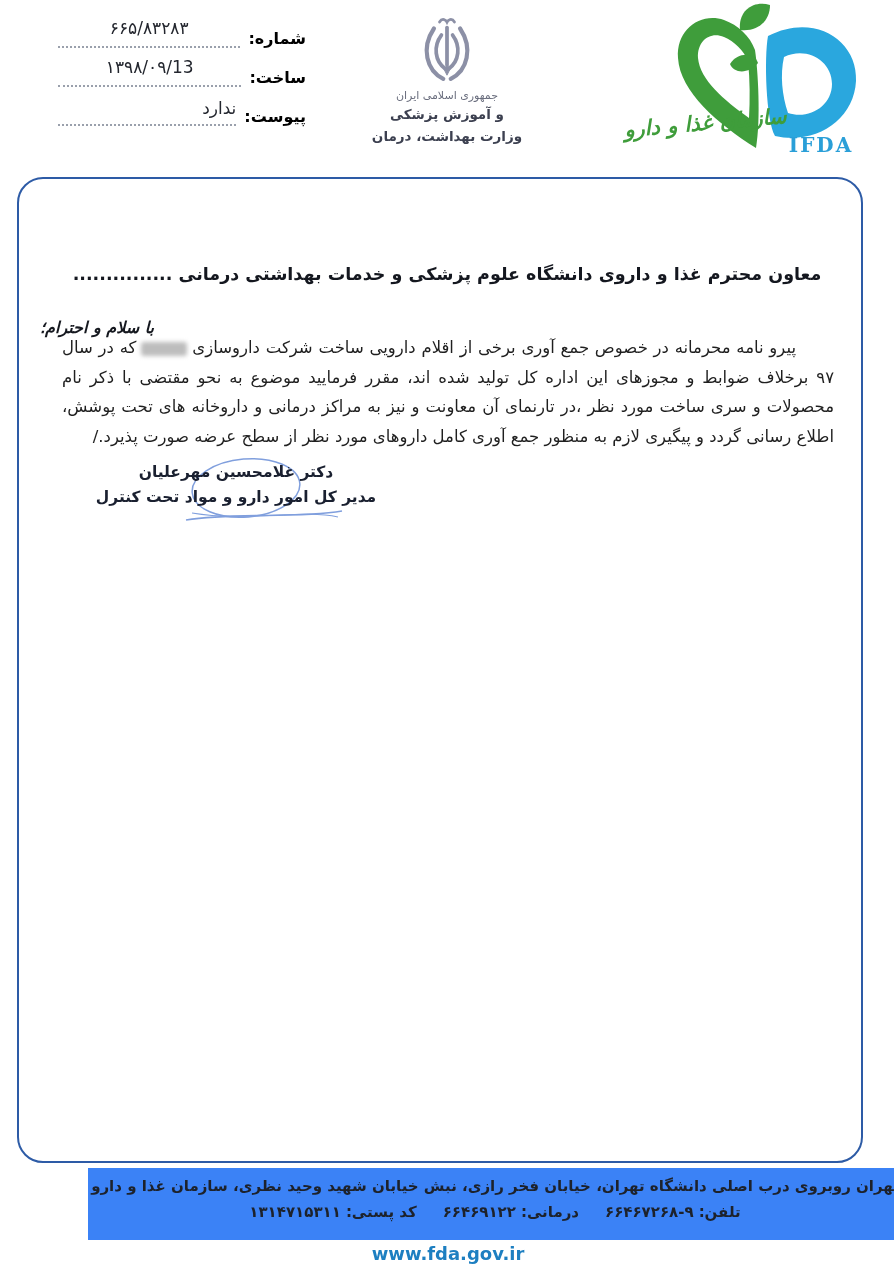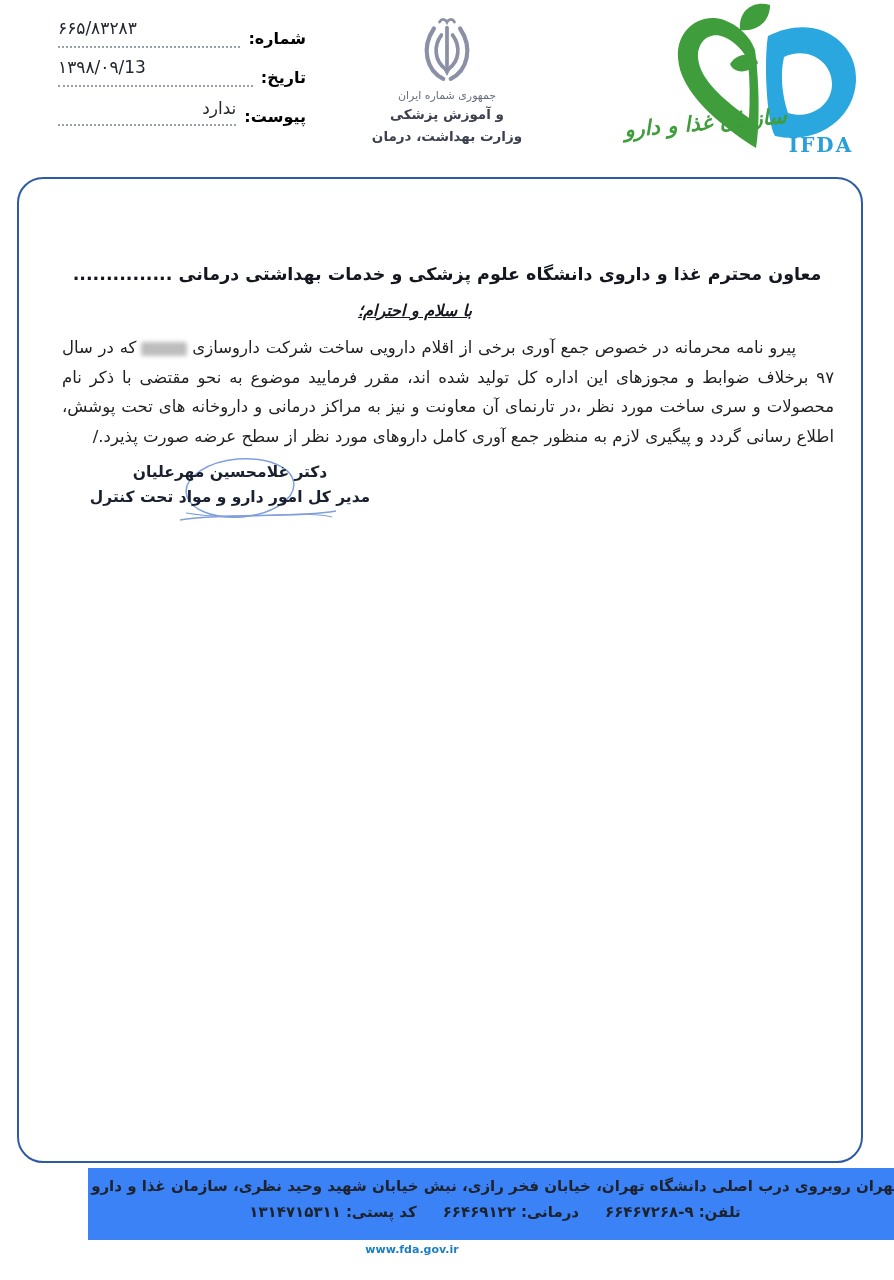--- a/index.html
+++ b/index.html
@@ -3,97 +3,97 @@
 <meta charset="utf-8">
 <style>
   html,body{margin:0;padding:0;background:#ffffff;}
   .page{position:relative;width:894px;height:1280px;background:#ffffff;overflow:hidden;
         font-family:"DejaVu Sans",sans-serif;color:#1f1f1f;}
 
   
   .ref-block{position:absolute;left:58px;top:22px;width:248px;direction:rtl;}
   .ref-row{display:flex;align-items:flex-end;gap:8px;margin-bottom:13px;}
   .ref-label{font-weight:bold;font-size:16px;color:#000000;white-space:nowrap;}
-  .ref-line{flex:1;border-bottom:2px dotted #9aa0ac;text-align:left;min-width:130px;height:24px;}
+  .ref-line{flex:1;border-bottom:2px dotted #9aa0ac;text-align:center;min-width:130px;height:24px;}
   .ref-line .val{position:relative;top:-4px;font-size:17px;color:#23262e;white-space:nowrap;}
   .ref-line.attach{text-align:right;}
   .ref-line.attach .val{top:-2px;}
 
   
   .emblem-block{position:absolute;left:330px;top:14px;width:234px;text-align:center;direction:rtl;}
   .emblem-svg{display:block;margin:0 auto;}
   .country{font-size:11px;color:#6a6e7e;margin-top:3px;}
   .ministry{font-size:13.5px;font-weight:bold;color:#3c4050;line-height:1.5;margin-top:2px;}
 
   
   .logo-block{position:absolute;left:618px;top:0;width:272px;height:164px;}
 
   
   .frame{position:absolute;left:17px;top:177px;width:846px;height:986px;
          border:2px solid #2d5ba6;border-radius:26px;box-sizing:border-box;}
 
   
   .recipient{position:absolute;left:40px;top:240px;width:814px;text-align:center;direction:rtl;
              font-weight:bold;font-size:17.5px;color:#14171f;margin-top:24px;}
-  .salutation{position:absolute;left:40px;top:301px;width:750px;direction:rtl;text-align:center;
-              font-weight:bold;font-style:italic;font-size:16px;color:#15181f;text-decoration:underline;}
+  .salutation{position:absolute;left:40px;top:318px;width:750px;direction:rtl;text-align:left;
+              font-weight:bold;font-style:italic;font-size:16px;color:#15181f;}
   .body-par{position:absolute;left:62px;top:333px;width:772px;direction:rtl;text-align:justify;
             font-size:16.5px;line-height:29.5px;color:#1f1f1f;text-indent:38px;}
   .redacted{display:inline-block;width:46px;height:14px;background:#bdbdbd;border-radius:3px;
             filter:blur(2px);vertical-align:middle;margin:0 5px;}
 
   
-  .sig-block{position:absolute;left:80px;top:452px;width:300px;height:100px;text-align:center;direction:rtl;}
+  .sig-block{position:absolute;left:86px;top:452px;width:300px;height:100px;text-align:center;direction:rtl;}
   .sig-text{position:relative;z-index:2;padding-top:8px;font-weight:bold;font-size:15.5px;
             line-height:25px;color:#1a2030;}
   .sig-ink{position:absolute;left:0;top:0;z-index:1;pointer-events:none;}
 
   
   .footer-band{position:absolute;left:40px;top:1168px;width:814px;height:72px;background:#3b82f6;
                direction:rtl;text-align:center;margin-left:48px;}
   .footer-address{margin-top:9px;font-weight:bold;font-size:15px;color:#1d222b;}
   .footer-contacts{margin-top:8px;display:flex;justify-content:center;gap:26px;direction:rtl;
                    font-weight:bold;font-size:15px;color:#1d222b;}
   .contact-item{display:flex;gap:5px;white-space:nowrap;}
   .website{position:absolute;left:0;top:1243px;width:824px;text-align:center;font-weight:bold;
-           font-size:11px;color:#1d7fc1;text-decoration:none;display:block;}
+           font-size:18px;color:#1d7fc1;text-decoration:none;display:block;padding-left:36px;}
 </style>
 </head>
 <body>
 
 <div class="page">
 
   <div class="ref-block">
     <div class="ref-row">
       <span class="ref-label">شماره:</span>
       <span class="ref-line"><span class="val">۶۶۵/۸۳۲۸۳</span></span>
     </div>
     <div class="ref-row">
-      <span class="ref-label">تاریخ:</span>
+      <span class="ref-label">ساخت:</span>
       <span class="ref-line"><span class="val">۱۳۹۸/۰۹/13</span></span>
     </div>
     <div class="ref-row">
       <span class="ref-label">پیوست:</span>
       <span class="ref-line attach"><span class="val">ندارد</span></span>
     </div>
   </div>
 
   <div class="emblem-block">
     <svg class="emblem-svg" width="56" height="72" viewBox="0 0 60 76">
       <g stroke="#8c90a6" fill="none" stroke-linecap="round">
         <path d="M22,8 C25,3 29,6 30,8 C31,6 35,3 38,8" stroke-width="3"></path>
         <path d="M30,14 L30,54" stroke-width="4"></path>
         <path d="M30,54 L27,59 L30,65 L33,59 Z" fill="#8c90a6" stroke-width="1"></path>
         <path d="M24,22 C15,34 17,50 28,58" stroke-width="4"></path>
         <path d="M36,22 C45,34 43,50 32,58" stroke-width="4"></path>
         <path d="M16,15 C2,36 8,60 26,69" stroke-width="4.5"></path>
         <path d="M44,15 C58,36 52,60 34,69" stroke-width="4.5"></path>
       </g>
     </svg>
-    <div class="country">جمهوری شماره ایران</div>
+    <div class="country">جمهوری اسلامی ایران</div>
     <div class="ministry">و آموزش پزشکی</div>
     <div class="ministry">وزارت بهداشت، درمان</div>
   </div>
 
   <div class="logo-block">
     <svg width="272" height="164" viewBox="0 0 272 164">
 
       <path d="M138,148 C100,124 62,92 60,58 C58,30 82,12 106,20 C120,25 132,36 137,50 C140,70 143,120 138,148 Z" fill="#3f9d3b"></path>
       <path d="M131,118 C106,100 82,80 80,58 C79,41 92,31 106,37 C116,41 126,51 130,61 C132,80 132,100 131,118 Z" fill="#ffffff"></path>
 

